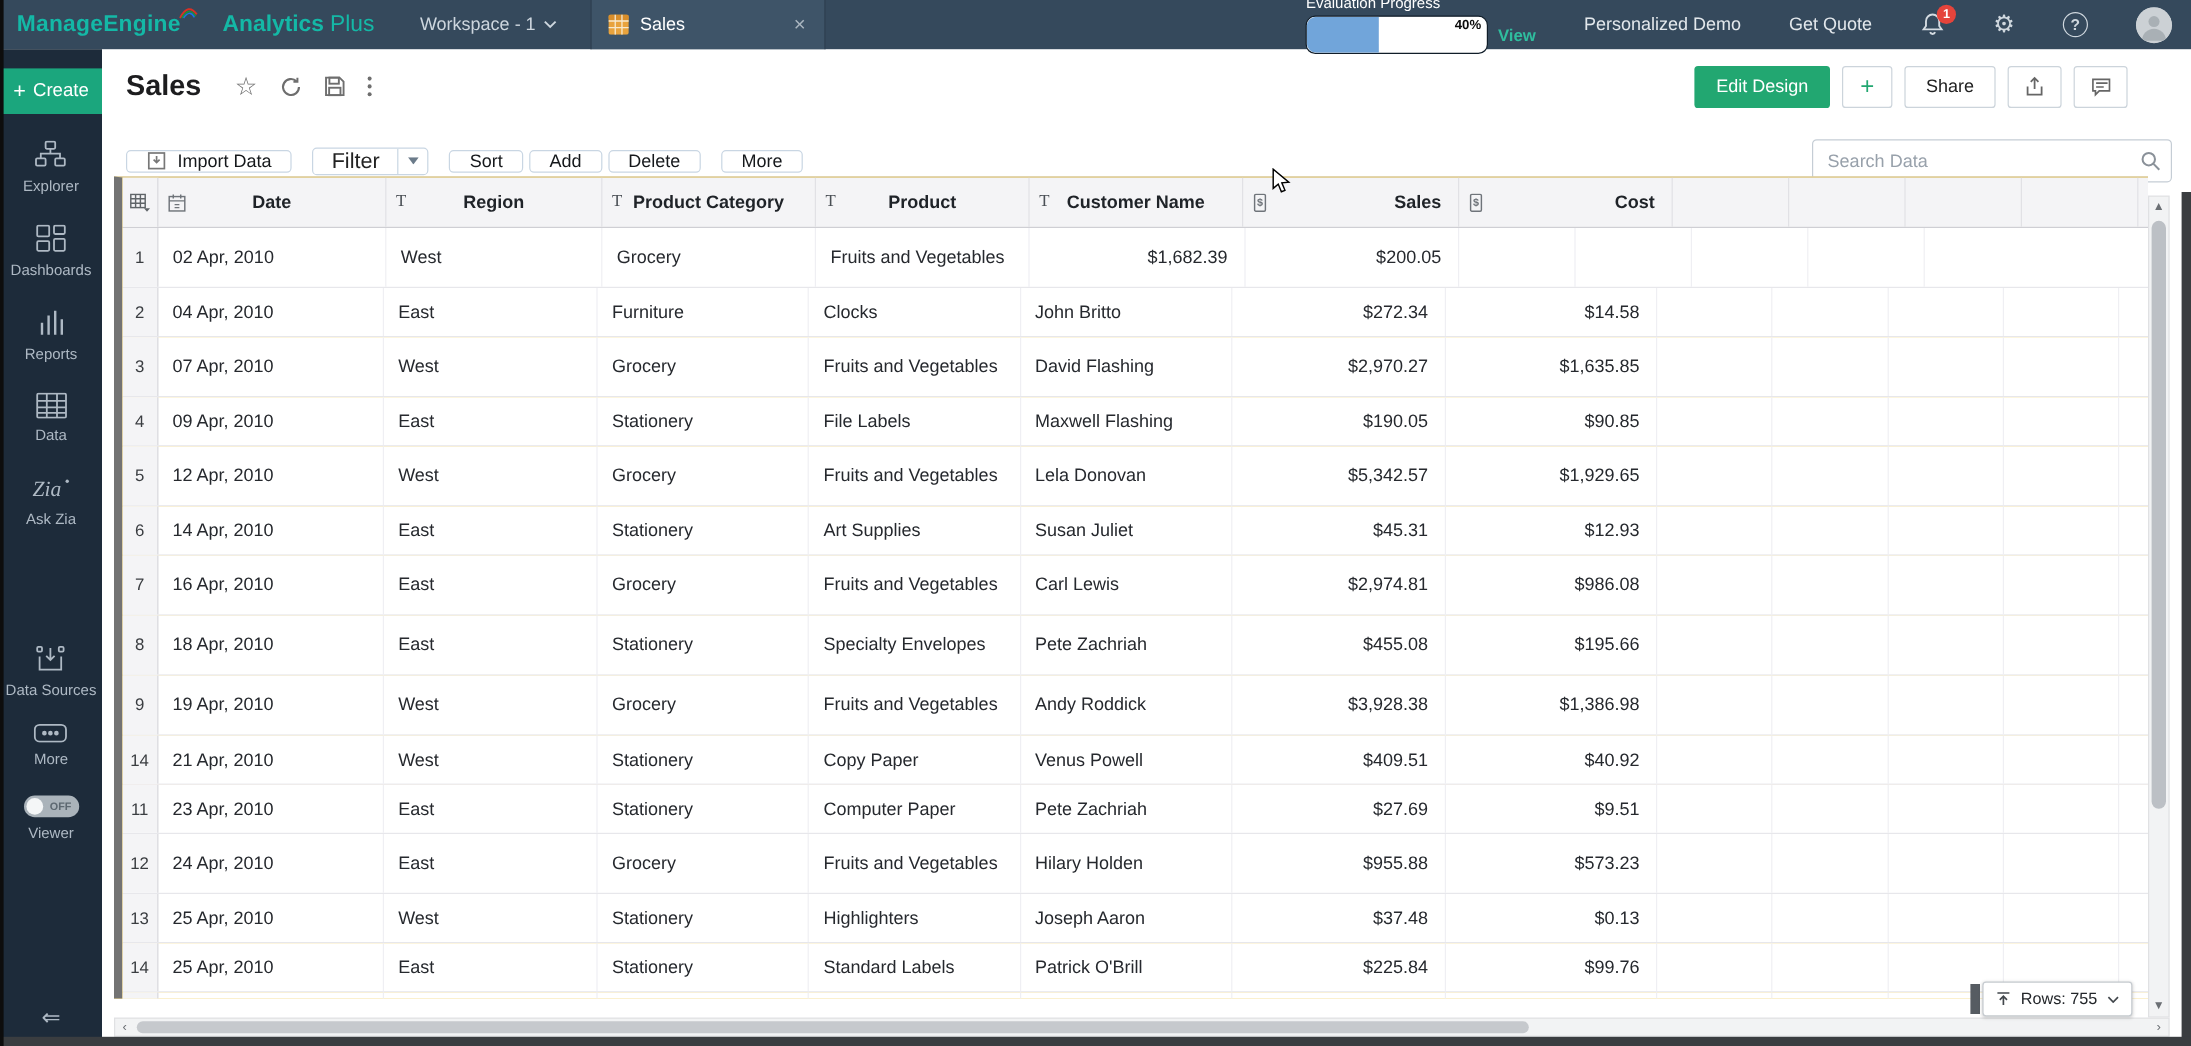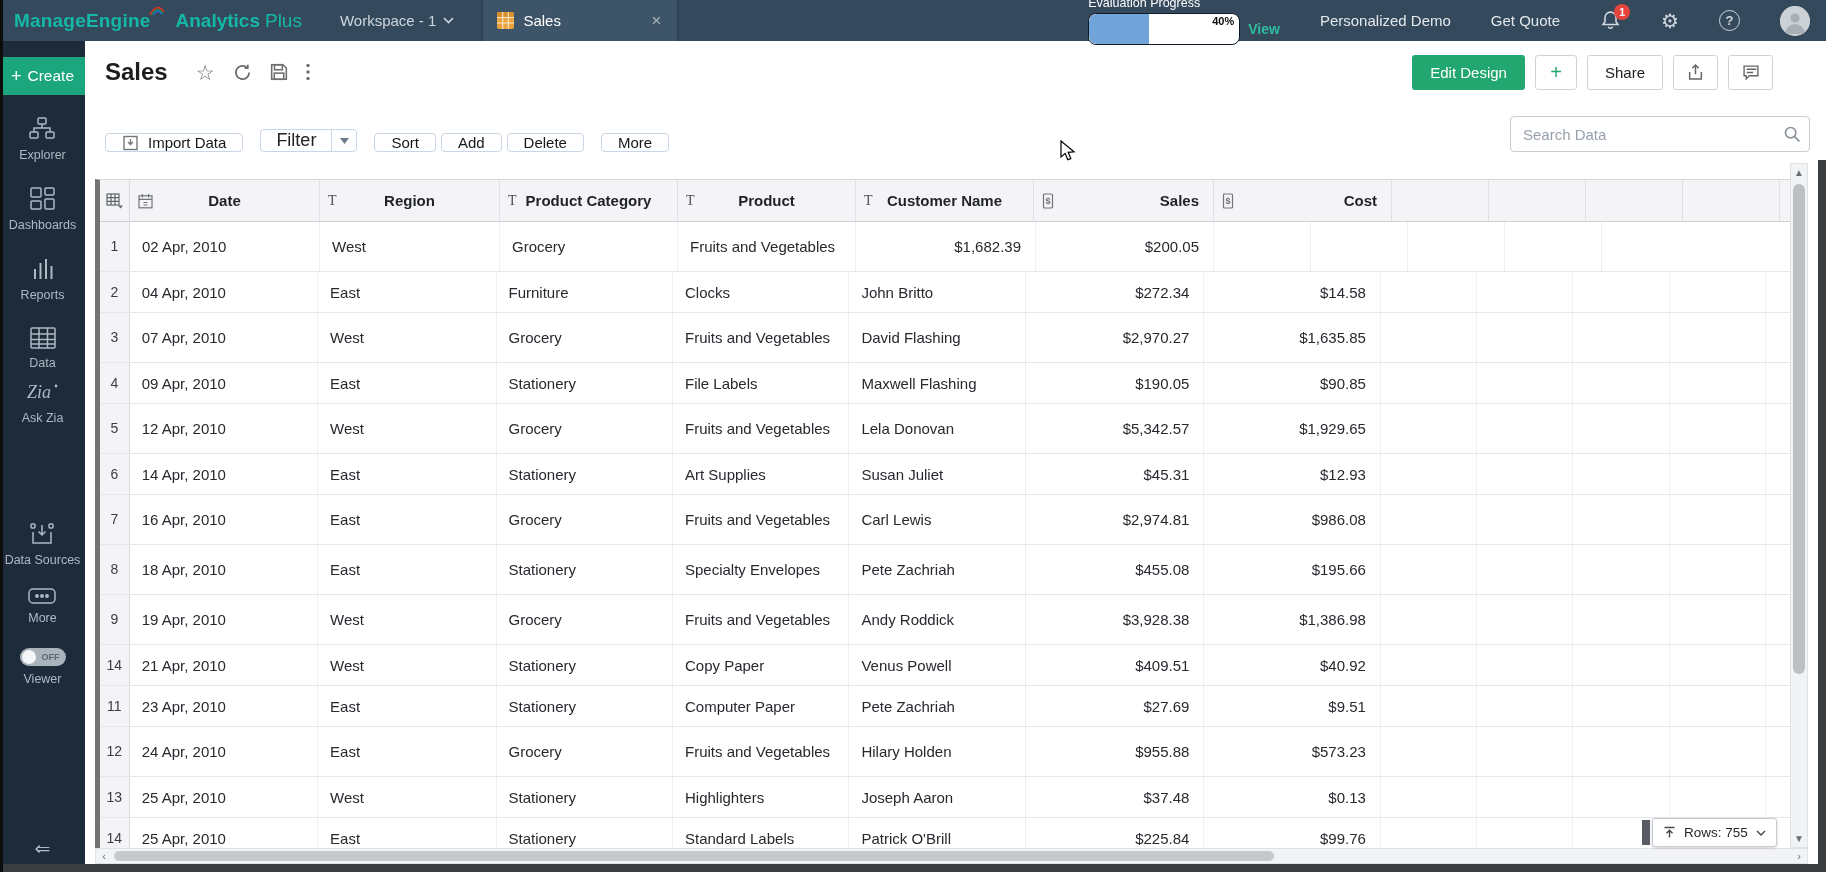--- a/index.html
+++ b/index.html
@@ -6,21 +6,21 @@
 html,body{background:#6d6d6d}
 .screen{position:relative;width:1826px;height:872px;background:#fff;overflow:hidden;
   font-family:"Liberation Sans",sans-serif;color:#222}
 
 
 .topbar{position:absolute;left:0;top:0;width:100%;height:41px;background:#35495c;
   display:flex;align-items:center;z-index:40}
 .brand{display:flex;align-items:flex-start;margin-left:14px;color:#14b8a6;white-space:nowrap}
 .brand .b1{font-size:19px;font-weight:700;letter-spacing:.2px}
 .brand .swoosh{position:relative;top:-6px;margin:0 2px 0 -1px}
-.brand .b2{font-size:19px;font-weight:700;margin-left:8px}
+.brand .b2{font-size:19px;font-weight:700;margin-left:18px}
 .brand .b3{font-size:19px;font-weight:400;margin-left:5px}
 .workspace{display:flex;align-items:center;gap:7px;margin-left:38px;color:#cdd6de;font-size:15px;cursor:default}
 .doc-tab{display:flex;align-items:center;height:41px;margin-left:28px;padding:0 14px;
   background:#3e5468;border-left:1px solid #2b3c4c;border-right:1px solid #2b3c4c;min-width:196px}
 .doc-tab .tab-label{color:#fff;font-size:15px;margin-left:9px}
 .doc-tab .tab-close{margin-left:auto;color:#aab6c0;font-size:17px;line-height:1;padding:0 2px}
 .top-right{margin-left:auto;display:flex;align-items:center;gap:40px;padding-right:16px}
 .eval{display:flex;flex-direction:column;justify-content:center}
 .eval-label{color:#fff;font-size:12.5px;margin-bottom:3px}
 .eval-row{display:flex;align-items:center;gap:8px}
@@ -39,21 +39,21 @@
 
 
 .sidebar{position:absolute;left:0;top:41px;bottom:0;width:85px;background:#1d2b3a;z-index:30;
   display:flex;flex-direction:column;align-items:center}
 .create-btn{width:85px;height:38px;margin-top:16px;background:#1ba67d;border:none;color:#fff;
   font-size:15.5px;font-family:inherit;display:flex;align-items:center;justify-content:center;gap:6px;cursor:pointer}
 .create-plus{font-size:18px;font-weight:400;line-height:1}
 .nav-item{display:flex;flex-direction:column;align-items:center;gap:7px;color:#aeb9c4;font-size:12.5px;cursor:pointer;text-align:center;line-height:15px}
 .nav-item svg{display:block}
 .ni-explorer{margin-top:22px}.ni-dashboards{margin-top:24px}.ni-reports{margin-top:24px}
-.ni-data{margin-top:24px}.ni-zia{margin-top:9px}.ni-sources{margin-top:96px}.ni-more{margin-top:20px}
+.ni-data{margin-top:24px}.ni-zia{margin-top:24px}.ni-sources{margin-top:96px}.ni-more{margin-top:20px}
 .viewer{margin-top:22px;display:flex;flex-direction:column;align-items:center;gap:6px;color:#aeb9c4;font-size:12.5px}
 .toggle{width:46px;height:18px;background:#aab3ba;border-radius:9px;position:relative}
 .toggle .knob{position:absolute;left:2px;top:2px;width:14px;height:14px;border-radius:50%;background:#f4f6f7}
 .toggle .tg-label{position:absolute;right:6px;top:0;line-height:18px;font-size:9px;font-weight:700;color:#5d6871}
 .collapse{margin-top:auto;margin-bottom:14px;color:#aeb9c4;font-size:19px;line-height:1;cursor:pointer}
 
 
 .main{position:absolute;left:85px;top:41px;right:0;bottom:0;background:#fff}
 .page-header{position:absolute;left:0;top:0;right:0;height:62px;display:flex;align-items:center;
   padding:0 53px 0 20px}
@@ -64,36 +64,36 @@
 .hdr-actions{margin-left:auto;display:flex;align-items:center;gap:10px}
 .btn-green{background:#22a771;color:#fff;border:none;border-radius:3px;font-size:15px;font-family:inherit;
   padding:0 18px;height:35px;cursor:pointer}
 .btn-light{background:#fff;border:1px solid #ccd4db;border-radius:3px;height:35px;display:flex;
   align-items:center;justify-content:center;font-size:15px;font-family:inherit;color:#222;cursor:pointer}
 .btn-plus{width:42px;color:#22a771;font-size:20px;font-weight:400}
 .btn-share{padding:0 17px}
 .btn-iconic{width:45px;color:#666}
 
 
-.toolbar{position:absolute;left:0;top:75px;right:0;height:36px;display:flex;align-items:flex-end;padding:0 16px 0 20px}
+.toolbar{position:absolute;left:0;top:75px;right:0;height:36px;display:flex;align-items:center;padding:0 16px 0 20px}
 .tb-btn{display:flex;align-items:center;gap:9px;background:#fff;border:1px solid #c9d6e3;border-radius:4px;
   padding:0 16px;font-size:15px;color:#15181b;cursor:pointer;white-space:nowrap}
 .tb-gap{width:17px}.tb-gap-s{width:5px}
 .tb-split{display:flex;align-items:stretch;border:1px solid #c9d6e3;border-radius:4px;overflow:hidden;cursor:pointer}
 .tb-split .seg-label{display:flex;align-items:center;padding:0 15px;font-size:18px}
 .tb-split .seg-arrow{display:flex;align-items:center;justify-content:center;width:25px;border-left:1px solid #c9d6e3}
 .search-wrap{margin-left:auto;position:relative;width:300px}
 .search-input{width:100%;height:36px;border:1px solid #c5cdd5;border-radius:4px;padding:0 36px 0 12px;
   font-size:15px;font-family:inherit;color:#333;outline:none}
 .search-input::placeholder{color:#98a1ab}
 .search-ic{position:absolute;right:9px;top:9px}
 
 
-.table-wrap{position:absolute;left:10px;top:138px;width:1695px;height:685px;overflow:hidden;
-  border-top:1px solid #d7d7db;border-left:5px solid #737373;background:#eab308}
+.table-wrap{position:absolute;left:10px;top:106px;width:1695px;height:685px;overflow:hidden;
+  border-top:1px solid #d7d7db;border-left:7px solid #737373;background:#eab308}
 .t-header{display:flex;height:42px;background:#f4f4f6;border-bottom:1px solid #cfcfd4}
 .hcell{position:relative;display:flex;align-items:center;justify-content:center;
   font-size:15px;font-weight:700;color:#1f2328;border-right:1px solid #e1e1e5;cursor:pointer}
 .type-ic{position:absolute;left:8px;display:flex;align-items:center}
 .type-t{font-family:"Liberation Serif",serif;font-size:14px;font-weight:400;color:#4a4f55}
 .t-row{display:flex;height:41px;background:#fff;border-bottom:1px solid #e7e7eb}
 .t-row.tall{height:50px}
 .cell{display:flex;align-items:center;padding:0 12px;font-size:15px;color:#26292e;
   border-right:1px solid #efeff3;line-height:19px;overflow:hidden}
 .c-num{width:30px;justify-content:center;padding:0;background:#f4f4f6;color:#3a3d41;font-size:14px;border-right-color:#dadade}

